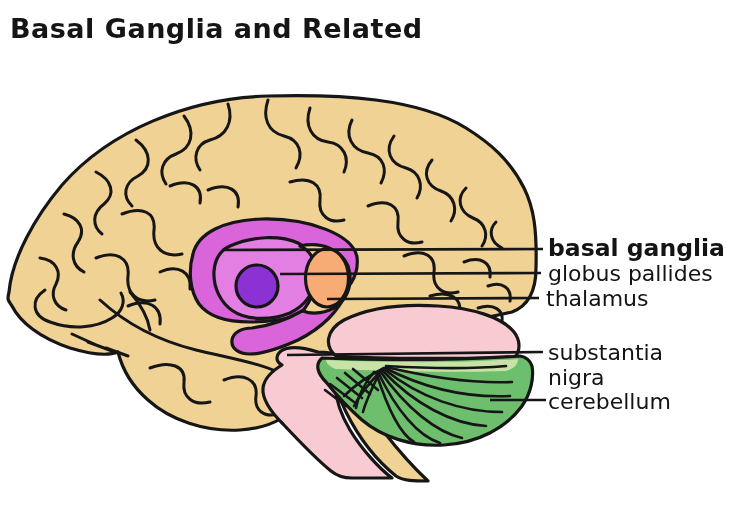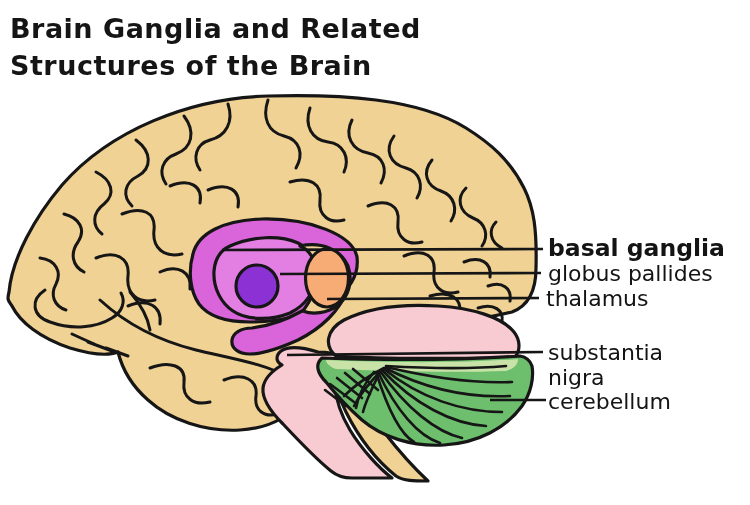--- a/index.html
+++ b/index.html
@@ -14,22 +14,21 @@
   .leader{stroke:#161616;stroke-width:2.6;}
   text{fill:#141414;font-family:"DejaVu Sans", sans-serif;font-size:22px;}
   text.bold{font-weight:700;font-size:23.5px;}
 </style>
 </head>
 <body>
 
 <div class="page">
 
   <div class="title">
-    <div>Brain Ganglia and Related</div>
-    <div>Structures of the Brain</div>
+    <div>Basal Ganglia and Related</div>
   </div>
 
   <svg width="750" height="505" viewBox="0 0 750 505">
 
     <path class="outline" d="M 268,96
              C 190,98 110,130 62,185
              C 35,217 12,258 9,292
              C 7,300 8,300 12,306
              C 20,322 40,338 70,348
              C 90,354 108,356 118,352

